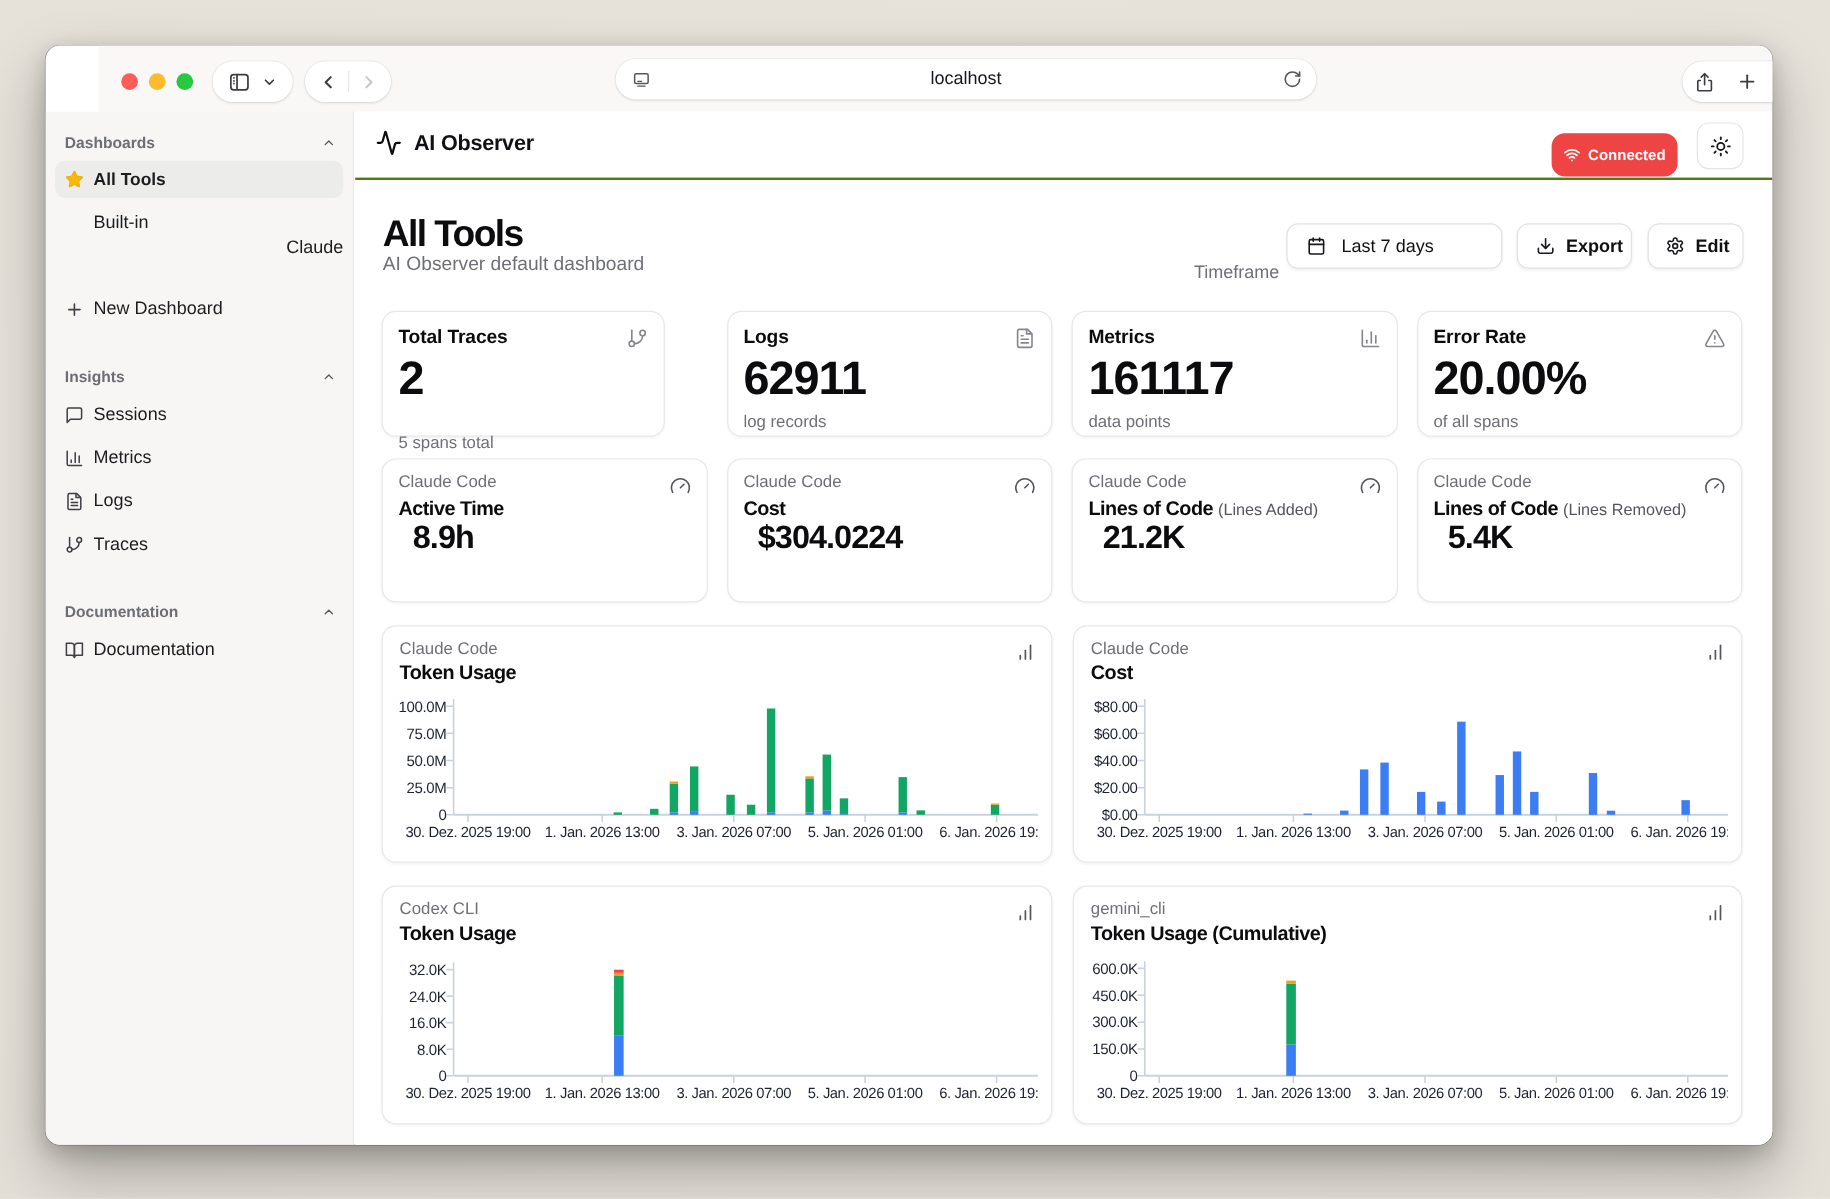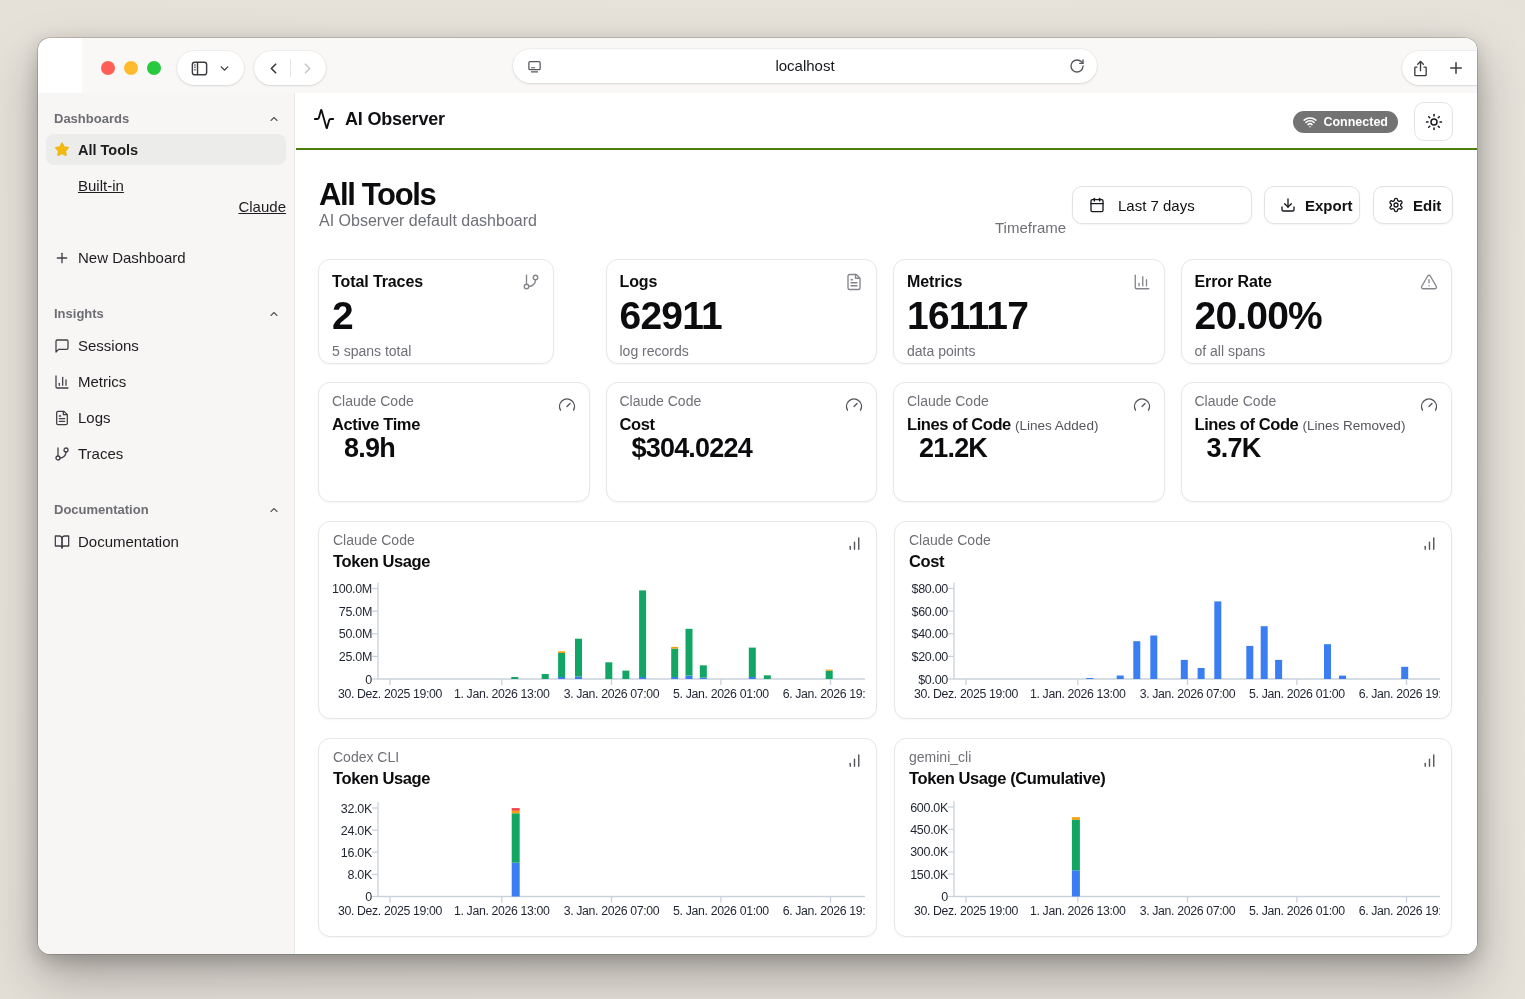--- a/index.html
+++ b/index.html
@@ -22,24 +22,24 @@
 .main { position:absolute; left:258px; top:55px; right:0; bottom:0; background:#fff; }
 .apphead { position:absolute; left:0; right:0; top:0; height:57px; border-bottom:2px solid #4d7c0f; }
 .content { position:absolute; left:0; right:0; top:57px; bottom:0; background:#fff; }
 
 .seclabel { position:absolute; left:16px; font-size:13px; font-weight:600; color:#6d6d74; }
 .chev { position:absolute; right:14px; width:12px; height:12px; }
 .navrow { position:absolute; left:8px; right:8px; height:31px; border-radius:8px; font-size:15px; color:#1d1d20;
   display:flex; align-items:center; }
 .navrow.sel { background:#ececea; font-weight:700; font-size:14.5px; }
 .navrow .nicon { width:16px; height:16px; margin-left:8px; margin-right:8px; flex:none; display:flex; align-items:center; }
-.navrow .pad { margin-left:32px;text-decoration:underline; }
+.navrow .pad { margin-left:32px; }
 
 .brand { position:absolute; left:17px; top:15px; display:flex; align-items:center; gap:10px; font-size:18px; font-weight:700; color:#101114; letter-spacing:-0.2px;}
-.badge { position:absolute; right:79px; top:18px; height:22px; border-radius:11px; background:#737373; color:#fff;
+.badge { position:absolute; right:79px; top:18px; height:36px; border-radius:11px; background:#ef4444; color:#fff;
   font-size:12.5px; font-weight:700; display:flex; align-items:center; gap:6px; padding:0 10px; }
 .themebtn { position:absolute; right:24px; top:9px; width:39px; height:39px; border:1px solid #e4e4e4; border-radius:10px;
   background:#fff; display:flex; align-items:center; justify-content:center; }
 
 .h1 { position:absolute; left:23px; top:27px; font-size:31px; font-weight:700; letter-spacing:-1.35px; color:#0c0c0e; }
 .sub { position:absolute; left:23px; top:62px; font-size:16px; color:#6f7077; }
 .tflabel { position:absolute; font-size:15px; color:#6f7077; top:45px;margin-top:24px; }
 .ctrl { position:absolute; top:36px; height:38px; border:1px solid #e2e2e2; border-radius:10px; background:#fff;
   box-shadow:0 1px 2px rgba(0,0,0,0.05); display:flex; align-items:center; font-size:15px; color:#111; }
 .ctrl b { font-weight:600; }
@@ -227,21 +227,21 @@
 <div class="ctrl" style="left:1077px;width:80px;">
           <svg width="16" height="16" viewBox="0 0 24 24" fill="none" stroke="#17181c" stroke-width="2" stroke-linecap="round" stroke-linejoin="round" style="margin-left:14px;">
             <path d="M12.22 2h-.44a2 2 0 0 0-2 2v.18a2 2 0 0 1-1 1.73l-.43.25a2 2 0 0 1-2 0l-.15-.08a2 2 0 0 0-2.73.73l-.22.38a2 2 0 0 0 .73 2.73l.15.1a2 2 0 0 1 1 1.72v.51a2 2 0 0 1-1 1.74l-.15.09a2 2 0 0 0-.73 2.73l.22.38a2 2 0 0 0 2.73.73l.15-.08a2 2 0 0 1 2 0l.43.25a2 2 0 0 1 1 1.73V20a2 2 0 0 0 2 2h.44a2 2 0 0 0 2-2v-.18a2 2 0 0 1 1-1.73l.43-.25a2 2 0 0 1 2 0l.15.08a2 2 0 0 0 2.73-.73l.22-.39a2 2 0 0 0-.73-2.73l-.15-.08a2 2 0 0 1-1-1.74v-.5a2 2 0 0 1 1-1.74l.15-.09a2 2 0 0 0 .73-2.73l-.22-.38a2 2 0 0 0-2.73-.73l-.15.08a2 2 0 0 1-2 0l-.43-.25a2 2 0 0 1-1-1.73V4a2 2 0 0 0-2-2z"></path>
             <circle cx="12" cy="12" r="3"></circle>
           </svg>
           <b style="margin-left:9px;">Edit</b>
         </div>
 <div class="card" style="left:22px;top:109px;width:236px;height:105px;">
 <div class="ct">Total Traces</div>
 <div class="cnum" style="top:34px;">2</div>
-<div class="csub" style="top:83px;">5 spans total</div>
+<div class="csub" style="top:100px;">5 spans total</div>
 <span class="cicon"><svg width="18" height="18" viewBox="0 0 24 24" fill="none" stroke="#85868b" stroke-width="1.8" stroke-linecap="round" stroke-linejoin="round" style="">
               <line x1="6" x2="6" y1="3" y2="15"></line>
               <circle cx="18" cy="6" r="3"></circle>
               <circle cx="6" cy="18" r="3"></circle>
               <path d="M18 9a9 9 0 0 1-9 9"></path>
             </svg></span>
 </div>
 <div class="card" style="left:309.5px;top:109px;width:271.5px;height:105px;">
 <div class="ct">Logs</div>
 <div class="cnum" style="top:34px;">62911</div>
@@ -298,21 +298,21 @@
 <div class="ct2">Lines of Code <span>(Lines Added)</span></div>
 <div class="cnum2">21.2K</div>
 <span class="cicon"><svg width="18" height="18" viewBox="0 0 24 24" fill="none" stroke="#55565c" stroke-width="1.8" stroke-linecap="round" stroke-linejoin="round" style="">
               <path d="m12 14 4-4"></path>
               <path d="M3.34 19a10 10 0 1 1 17.32 0"></path>
             </svg></span>
 </div>
 <div class="card" style="left:884.5px;top:232px;width:271.5px;height:120px;">
 <div class="csrc">Claude Code</div>
 <div class="ct2">Lines of Code <span>(Lines Removed)</span></div>
-<div class="cnum2">3.7K</div>
+<div class="cnum2">5.4K</div>
 <span class="cicon"><svg width="18" height="18" viewBox="0 0 24 24" fill="none" stroke="#55565c" stroke-width="1.8" stroke-linecap="round" stroke-linejoin="round" style="">
               <path d="m12 14 4-4"></path>
               <path d="M3.34 19a10 10 0 1 1 17.32 0"></path>
             </svg></span>
 </div>
 <div class="card chartcard" style="left:22px;top:371px;width:559px;height:198px;">
 <svg class="plot" width="546" height="198" viewBox="0 0 546 198">
 <line x1="59.0" y1="60.5" x2="59.0" y2="157" stroke="#c9d2dc" stroke-width="1.3"></line>
 <line x1="59.0" y1="157" x2="546" y2="157" stroke="#c9d2dc" stroke-width="1.6"></line>
 <line x1="53.0" y1="66.5" x2="59.0" y2="66.5" stroke="#c9d2dc" stroke-width="1.3"></line>

